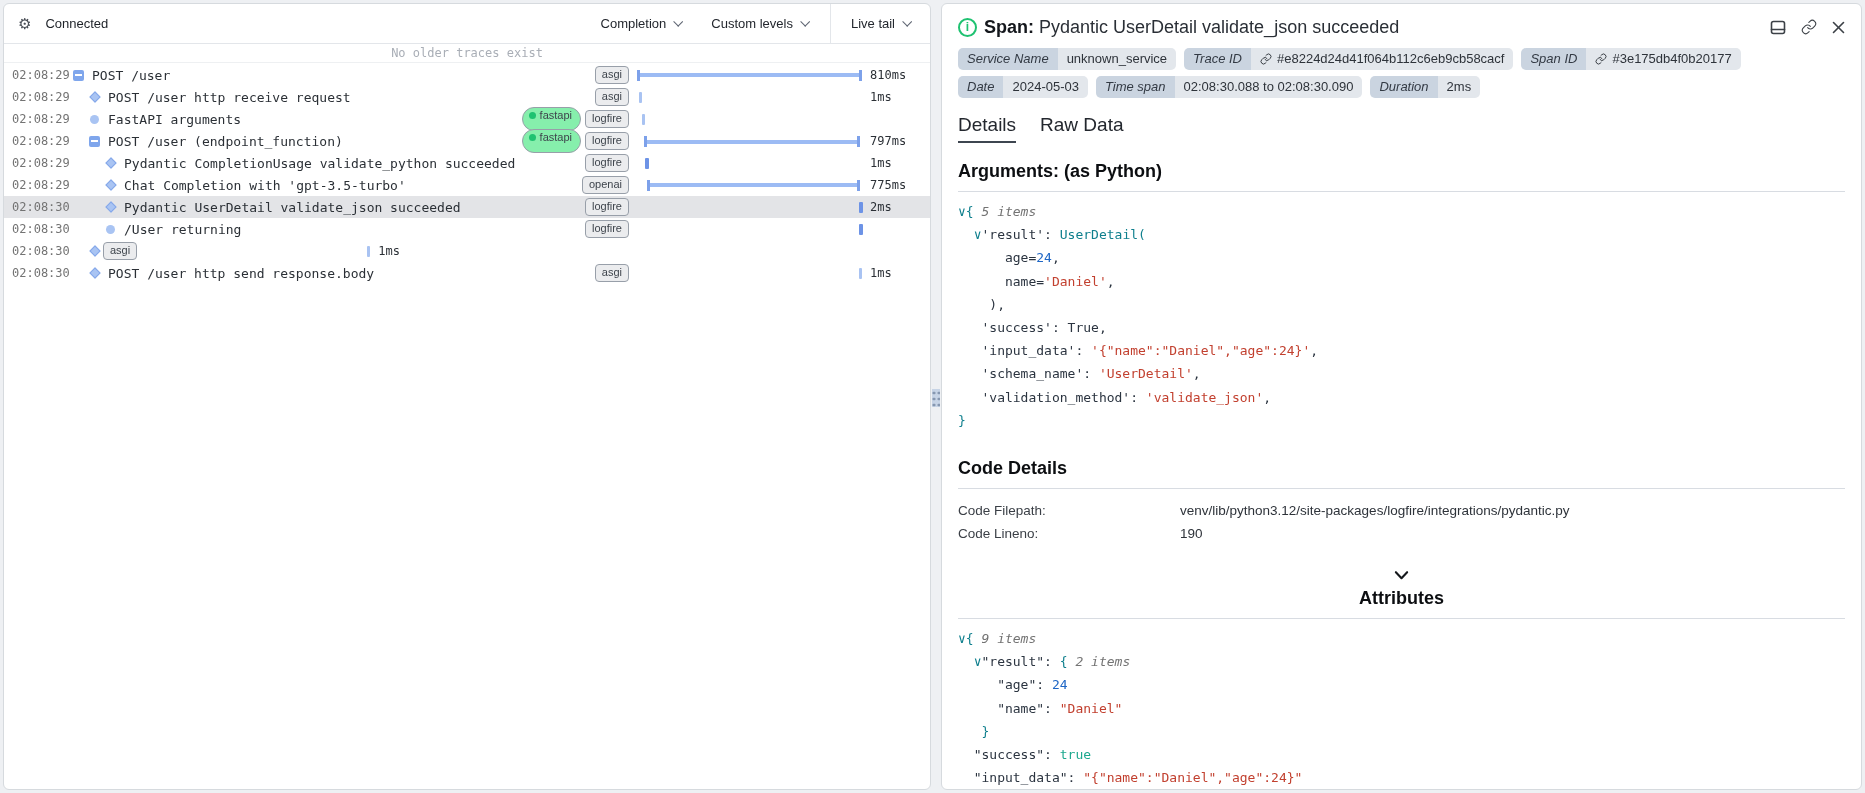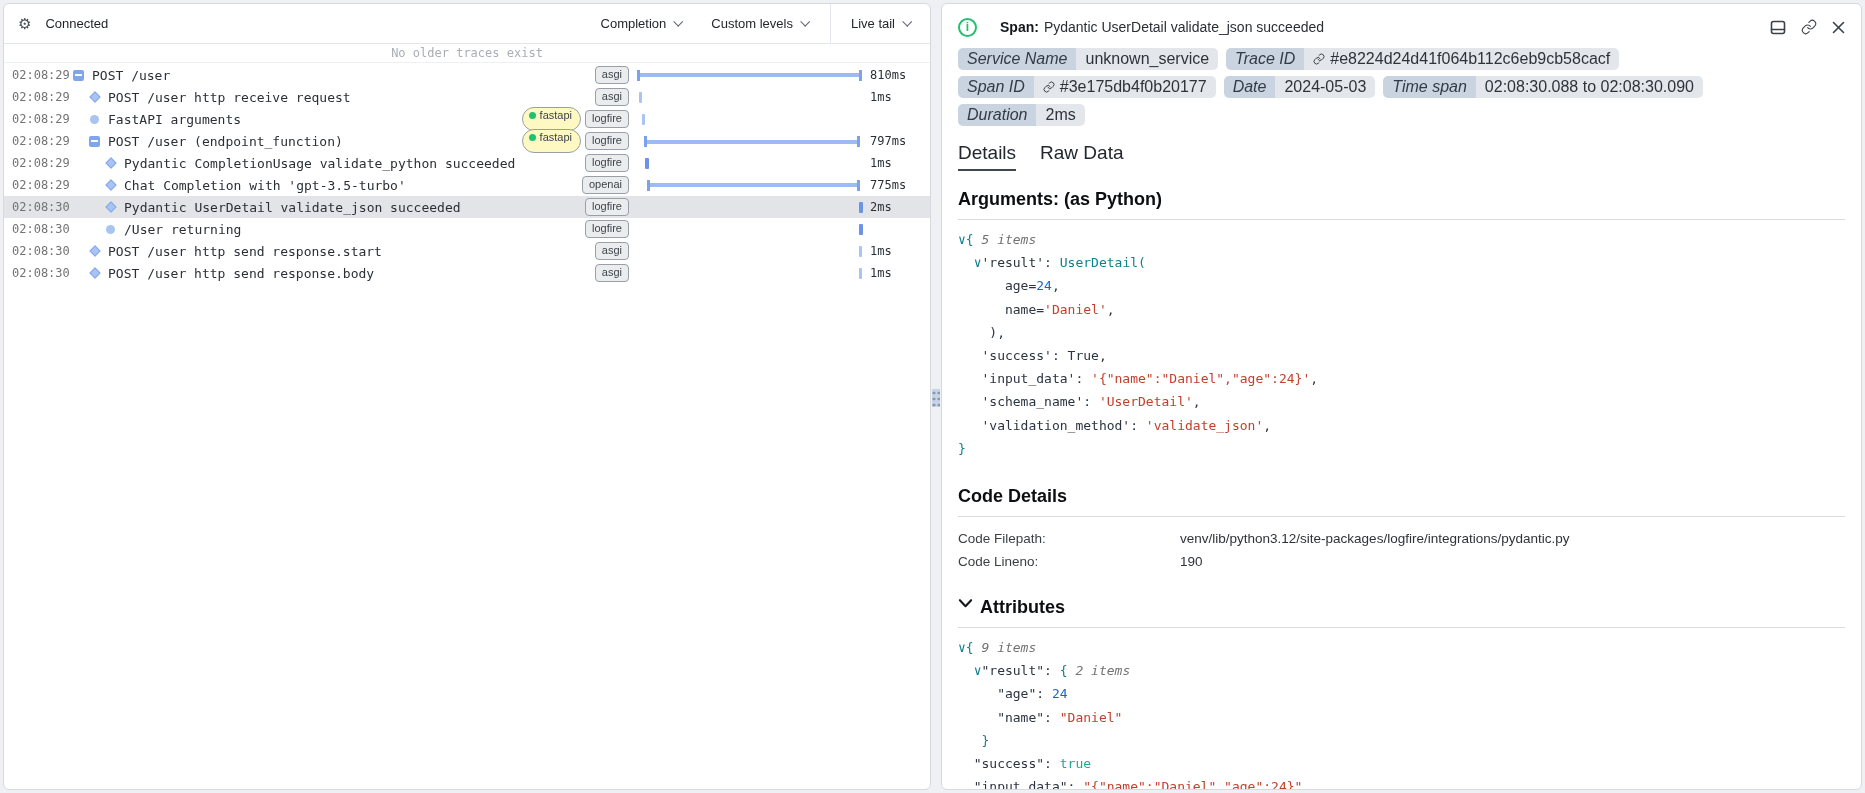--- a/index.html
+++ b/index.html
@@ -48,21 +48,21 @@
   i { font-style:normal; display:inline-block; }
   .ic-collapse { width:11px; height:11px; background:#7fa6ec; border-radius:2px; position:relative; }
   .ic-collapse::after { content:""; position:absolute; left:2px; right:2px; top:4.5px; height:2px; background:#fff; }
   .ic-diamond { width:8px; height:8px; background:#a9c4f3; border:1px solid #84a7e9; transform:rotate(45deg); }
   .ic-circle { width:9px; height:9px; background:#a9c4f3; border-radius:50%; }
   .t-label { flex:1; min-width:0; margin-left:5px; white-space:nowrap; overflow:hidden; }
   .t-tags { flex:none; display:flex; gap:4px; margin-right:8px; align-items:center; }
   .pill { font-family:"Liberation Sans", sans-serif; font-size:11px; color:#3e444c;
           border:1px solid #989fa9; background:#ebecee; border-radius:4px;
           padding:1px 6px 2px; line-height:13px; display:inline-flex; align-items:center; cursor:pointer; }
-  .pill-dot { background:#fef9c3; border-radius:999px; gap:4px; padding:1px 8px 8px 6px; }
+  .pill-dot { background:#86efac; border-radius:999px; gap:4px; padding:1px 8px 8px 6px; }
   .dot { width:7px; height:7px; border-radius:50%; background:var(--green,#2ebd6b); }
   .t-bar { width:225px; height:15px; flex:none; position:relative; }
   .bar { position:absolute; top:2px; height:11px;
          border-left:3px solid #7da1ea; border-right:3px solid #7da1ea;
          background:linear-gradient(to bottom, transparent 3.5px, var(--bar-blue,#9cbbf4) 3.5px, var(--bar-blue,#9cbbf4) 7.5px, transparent 7.5px); }
   .tick { position:absolute; top:2px; width:3px; height:11px; background:#a9c3f2; border-radius:1px; }
   .tick.dark { width:4px; background:var(--bar-dark,#6d93e6); }
   .t-dur { width:54px; flex:none; margin-left:8px; font-size:12px; color:#2b3036; }
 
   
@@ -74,39 +74,39 @@
           background-clip:content-box; padding:4px 3px; }
 
   
   .right-card { flex:1; background:#fff; border:1px solid #d6dade; border-radius:6px;
                 overflow:hidden; padding:8px 16px 0 16px; }
   .rp-header { display:flex; align-items:center; height:30px; }
   .info-ic { width:19px; height:19px; flex:none; border:2px solid var(--green,#1fc271); border-radius:50%;
              color:var(--green,#1fc271); display:flex; align-items:center; justify-content:center;
              font-size:12px; font-weight:bold; }
   .info-ic::after { content:"i"; }
-  .rp-title { margin-left:23px; font-size:14px; color:#2a2f36; white-space:nowrap; }
+  .rp-title { margin-left:7px; font-size:18px; color:#2a2f36; white-space:nowrap; }
   .rp-title b { color:#14171c; margin-right:5px; }
   .rp-actions { margin-left:auto; display:flex; align-items:center; gap:15px; }
   .act { display:flex; align-items:center; cursor:pointer; }
   .act svg { stroke:#3c4147; fill:none; stroke-width:1.6; stroke-linecap:round; stroke-linejoin:round; }
 
   .badges { display:flex; flex-wrap:wrap; gap:6px 8px; margin-top:6px; max-width:860px; }
-  .badge { display:inline-flex; font-size:16px; border-radius:5px; overflow:hidden; line-height:16px; }
+  .badge { display:inline-flex; font-size:13px; border-radius:5px; overflow:hidden; line-height:16px; }
   .bl { font-style:italic; background:#cad4e0; padding:3px 9px; color:#333a44; }
   .bv { background:#e3e7ec; padding:3px 9px; color:#2e333a; display:inline-flex; align-items:center; gap:5px; }
   .bv .link-ic svg { stroke:#3c4147; fill:none; stroke-width:2; stroke-linecap:round; stroke-linejoin:round; display:block; }
 
   .tabs { display:flex; gap:24px; margin-top:16px; font-size:19px; color:#23272e; }
   .tab { padding-bottom:7px; position:relative; cursor:pointer; }
   .tab.active::after { content:""; position:absolute; left:0; right:0; bottom:0; height:2px; background:#3e4650; }
 
   .sec-head { margin-top:18px; font-size:18px; font-weight:700; color:#0c0e11; }
   .rule { border-top:1px solid #d8dce2; margin-top:9px; }
-  .attr-head { margin-top:24px; display:flex; gap:7px; cursor:pointer; }
+  .attr-head { margin-top:24px; display:flex; align-items:center; gap:7px; cursor:pointer;flex-direction:column; }
   .attr-head svg { stroke:#15181c; fill:none; stroke-width:2.2; stroke-linecap:round; stroke-linejoin:round; }
   .attr-head span { font-size:18px; font-weight:700; color:#0c0e11; }
 
   .code { margin-top:8px; font-family:"DejaVu Sans Mono", monospace; font-size:13px;
           line-height:23.2px; white-space:pre; color:#2b3440; }
   .seg-pun  { color:var(--teal,#0e7f8d); }
   .seg-meta { color:#737373; font-style:italic; }
   .seg-key  { color:#2b3440; }
   .seg-str  { color:var(--str-red,#c2402f); }
   .seg-num  { color:var(--num-blue,#1e66c5); }
@@ -269,21 +269,20 @@
             <i class="tick dark" data-name="duration-tick" style="left: 98.5%;"></i>
           </span>
           <span class="t-dur" data-name="duration-label"></span>
         </div>
         <div class="trace-row" data-name="trace-row">
           <span class="t-time" data-name="trace-timestamp">02:08:30</span>
           <span class="t-ind" data-name="indent-spacer" style="width: 16px;"></span>
           <span class="t-icon" data-name="span-diamond-icon">
             <i class="ic-diamond"></i>
           </span>
-          <span class="t-label" data-name="trace-label">POST /user http send response.start</span>
           <span class="t-tags" data-name="tag-list">
             <span class="pill" data-name="tag-pill-asgi">asgi</span>
           </span>
           <span class="t-bar" data-name="duration-bar-area">
             <i class="tick" data-name="duration-tick" style="left: 98.5%;"></i>
           </span>
           <span class="t-dur" data-name="duration-label">1ms</span>
         </div>
         <div class="trace-row" data-name="trace-row">
           <span class="t-time" data-name="trace-timestamp">02:08:30</span>

